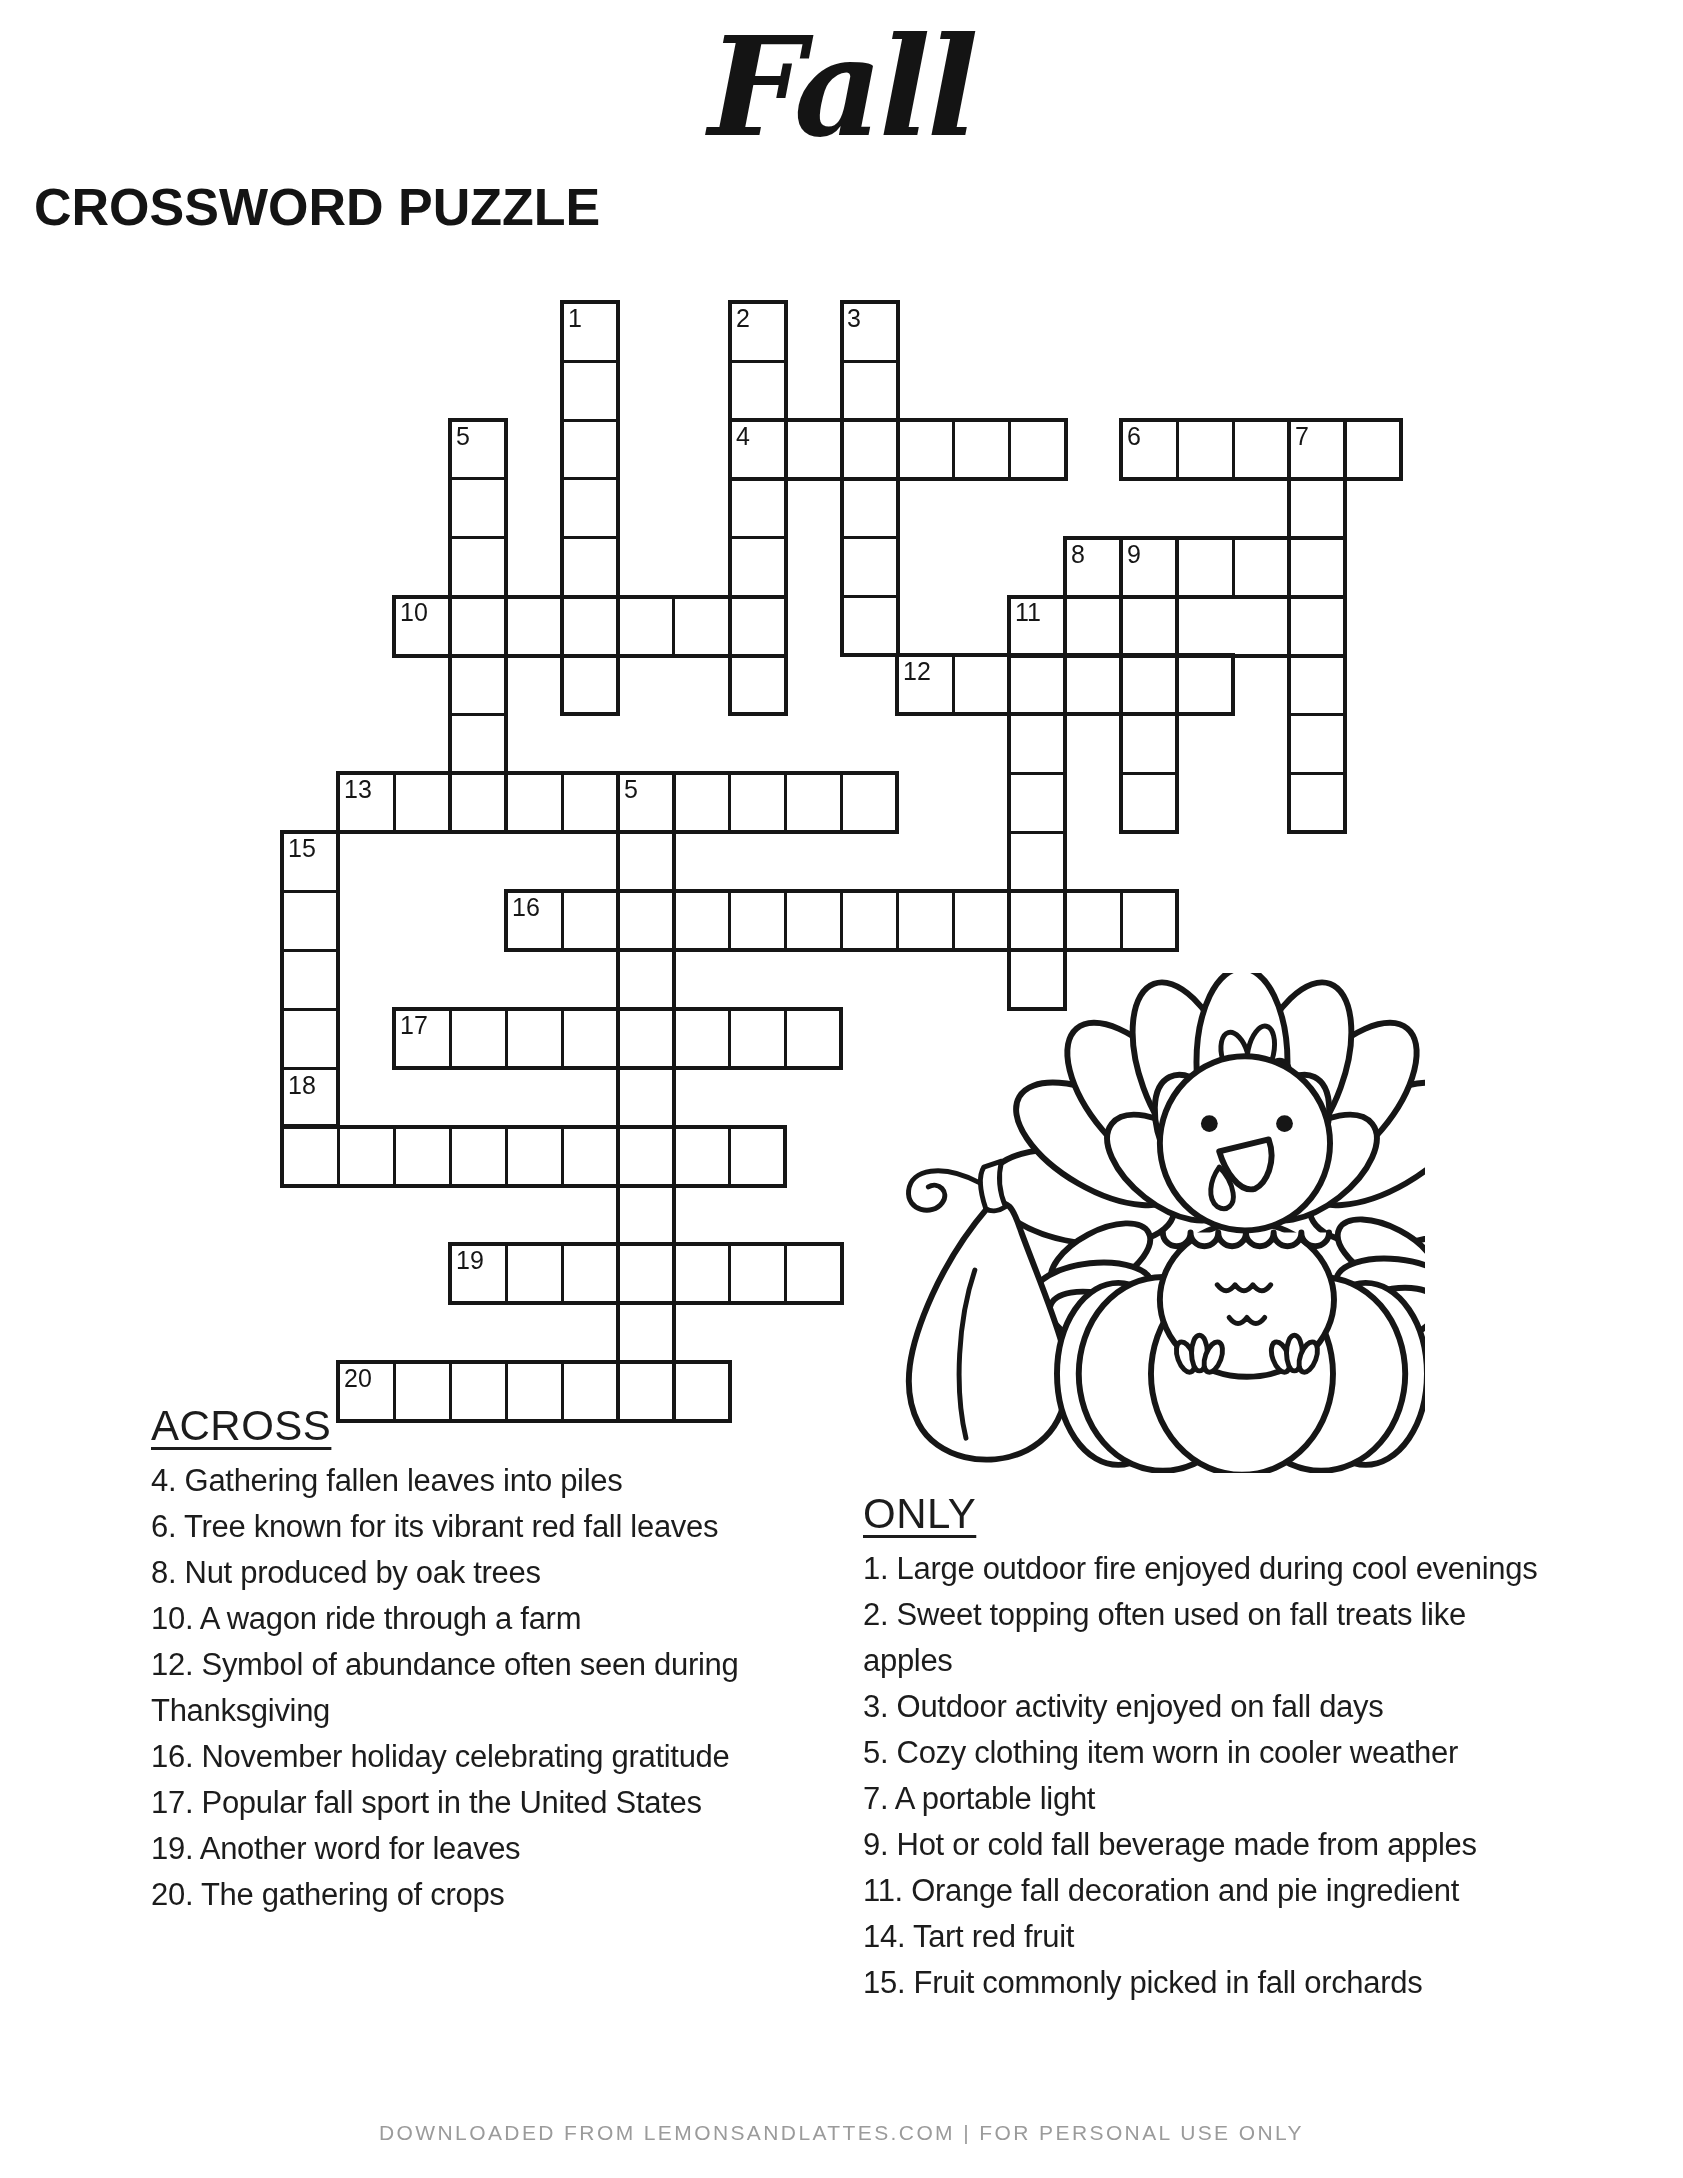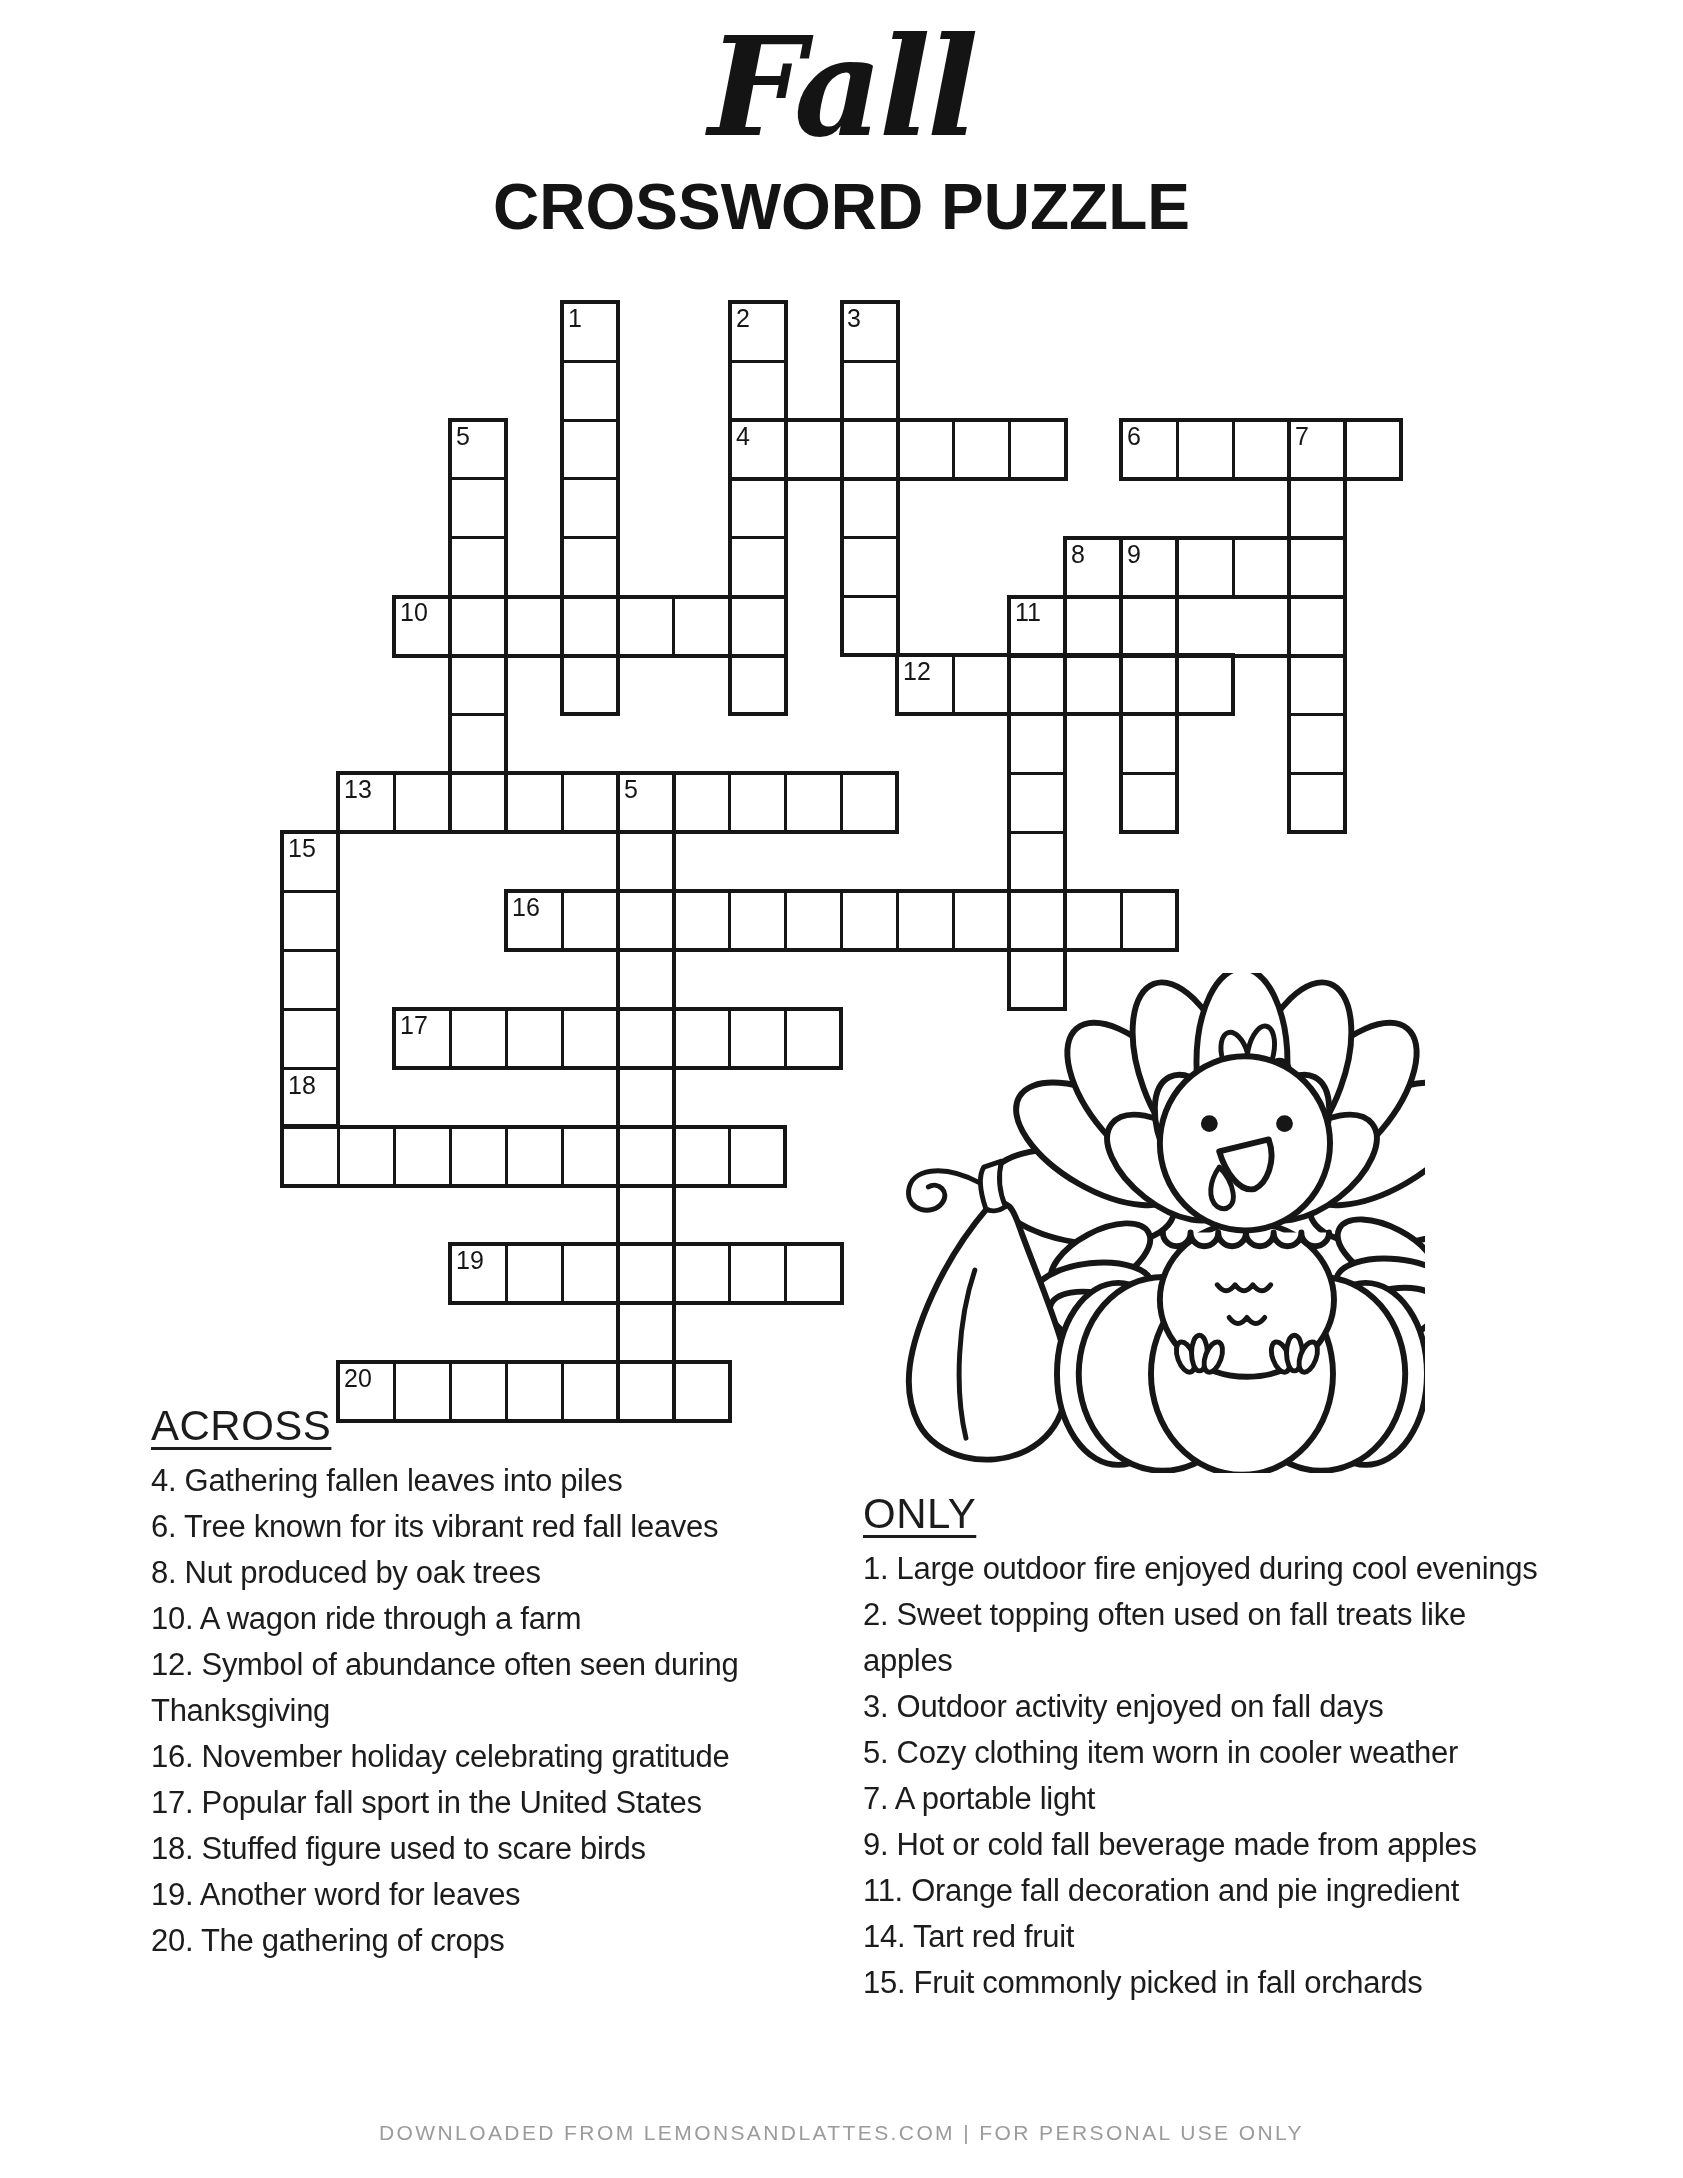--- a/index.html
+++ b/index.html
@@ -3,22 +3,22 @@
 <meta charset="utf-8">
 <style>
   * { margin:0; padding:0; box-sizing:border-box; }
   html,body { background:#e8e8e8; }
   .page { position:relative; width:1683px; height:2178px; background:#ffffff;
           font-family:"Liberation Sans", sans-serif; overflow:hidden; margin:0 auto; }
 
   .title-script { position:absolute; left:0; right:0; top:8px; text-align:center;
                   font-family:"DejaVu Serif", serif; font-style:italic; font-weight:bold;
                   font-size:137px; line-height:158px; color:#141414; letter-spacing:-4px; }
-  .title-main   { position:absolute; left:0; right:0; top:168px; text-align:center;
-                  font-size:64px; font-weight:600; color:#141414; letter-spacing:0px; line-height:79px; }
+  .title-main   { position:absolute; left:0; right:0; top:168px; text-align:left;
+                  font-size:52px; font-weight:600; color:#141414; letter-spacing:0px; line-height:79px;padding-left:34px; }
 
   
   #grid { position:absolute; left:0; top:0; width:100%; height:100%; }
   .word-box { position:absolute; border:4px solid #161616; background:transparent; z-index:2; }
   .cell-divider { position:absolute; background:#161616; z-index:1; }
   .clue-number { position:absolute; z-index:3; font-size:25px; font-weight:500; color:#161616; line-height:26px; }
 
   
   .clues { position:absolute; width:713px; color:#1c1c1c; }
   .clues-across { left:151px; top:1401px; }
@@ -300,21 +300,20 @@
     <div class="clues-title">ACROSS</div>
     <div>
         <div class="clue-line">4. Gathering fallen leaves into piles</div>
         <div class="clue-line">6. Tree known for its vibrant red fall leaves</div>
         <div class="clue-line">8. Nut produced by oak trees</div>
         <div class="clue-line">10. A wagon ride through a farm</div>
         <div class="clue-line">12. Symbol of abundance often seen during</div>
         <div class="clue-line">Thanksgiving</div>
         <div class="clue-line">16. November holiday celebrating gratitude</div>
         <div class="clue-line">17. Popular fall sport in the United States</div>
-        <div class="clue-line">18. Stuffed figure used to scare birds</div>
         <div class="clue-line">19. Another word for leaves</div>
         <div class="clue-line">20. The gathering of crops</div>
       </div>
   </div>
 
   <div class="clues clues-down">
     <div class="clues-title">ONLY</div>
     <div>
         <div class="clue-line">1. Large outdoor fire enjoyed during cool evenings</div>
         <div class="clue-line">2. Sweet topping often used on fall treats like</div>

